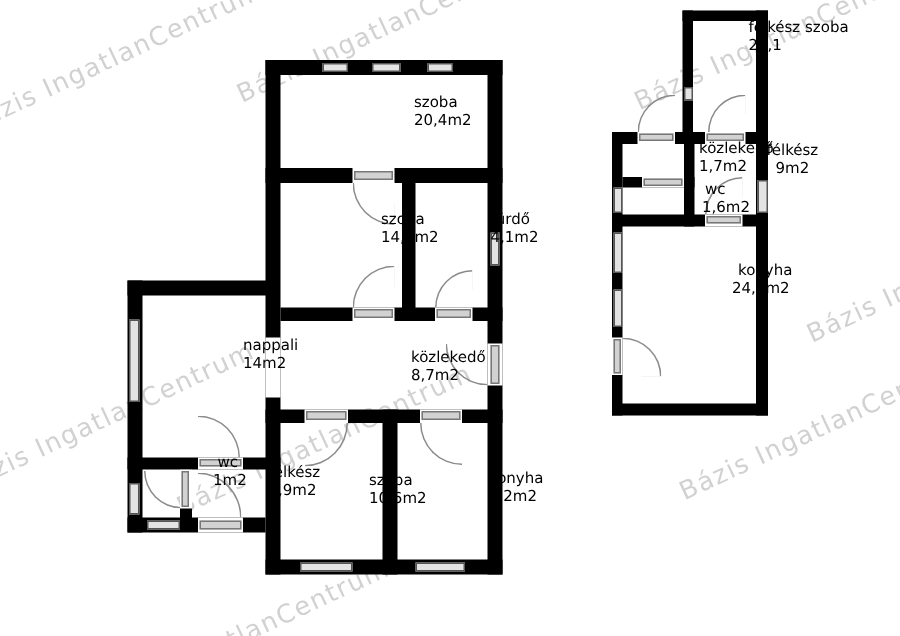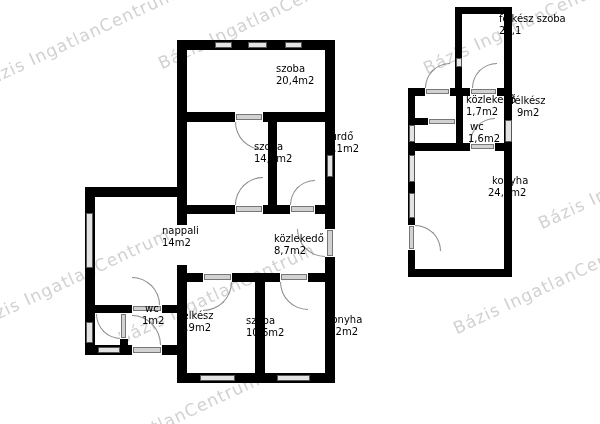--- a/index.html
+++ b/index.html
@@ -122,21 +122,21 @@
   <div class="win" style="left:505px;top:120px;width:7px;height:22px"></div>
 
   <div class="room-label" style="left:233px;top:63px">
     <div>szoba</div>
     <div>20,4m2</div>
   </div>
   <div class="room-label" style="left:211px;top:141px">
     <div>szoba</div>
     <div>14,9m2</div>
   </div>
-  <div class="room-label" style="left:284px;top:131px">
+  <div class="room-label" style="left:284px;top:141px">
     <div>fürdő</div>
     <div>4,1m2</div>
   </div>
   <div class="room-label" style="left:119px;top:225px">
     <div>nappali</div>
     <div>14m2</div>
   </div>
   <div class="room-label" style="left:231px;top:233px">
     <div>közlekedő</div>
     <div>8,7m2</div>

